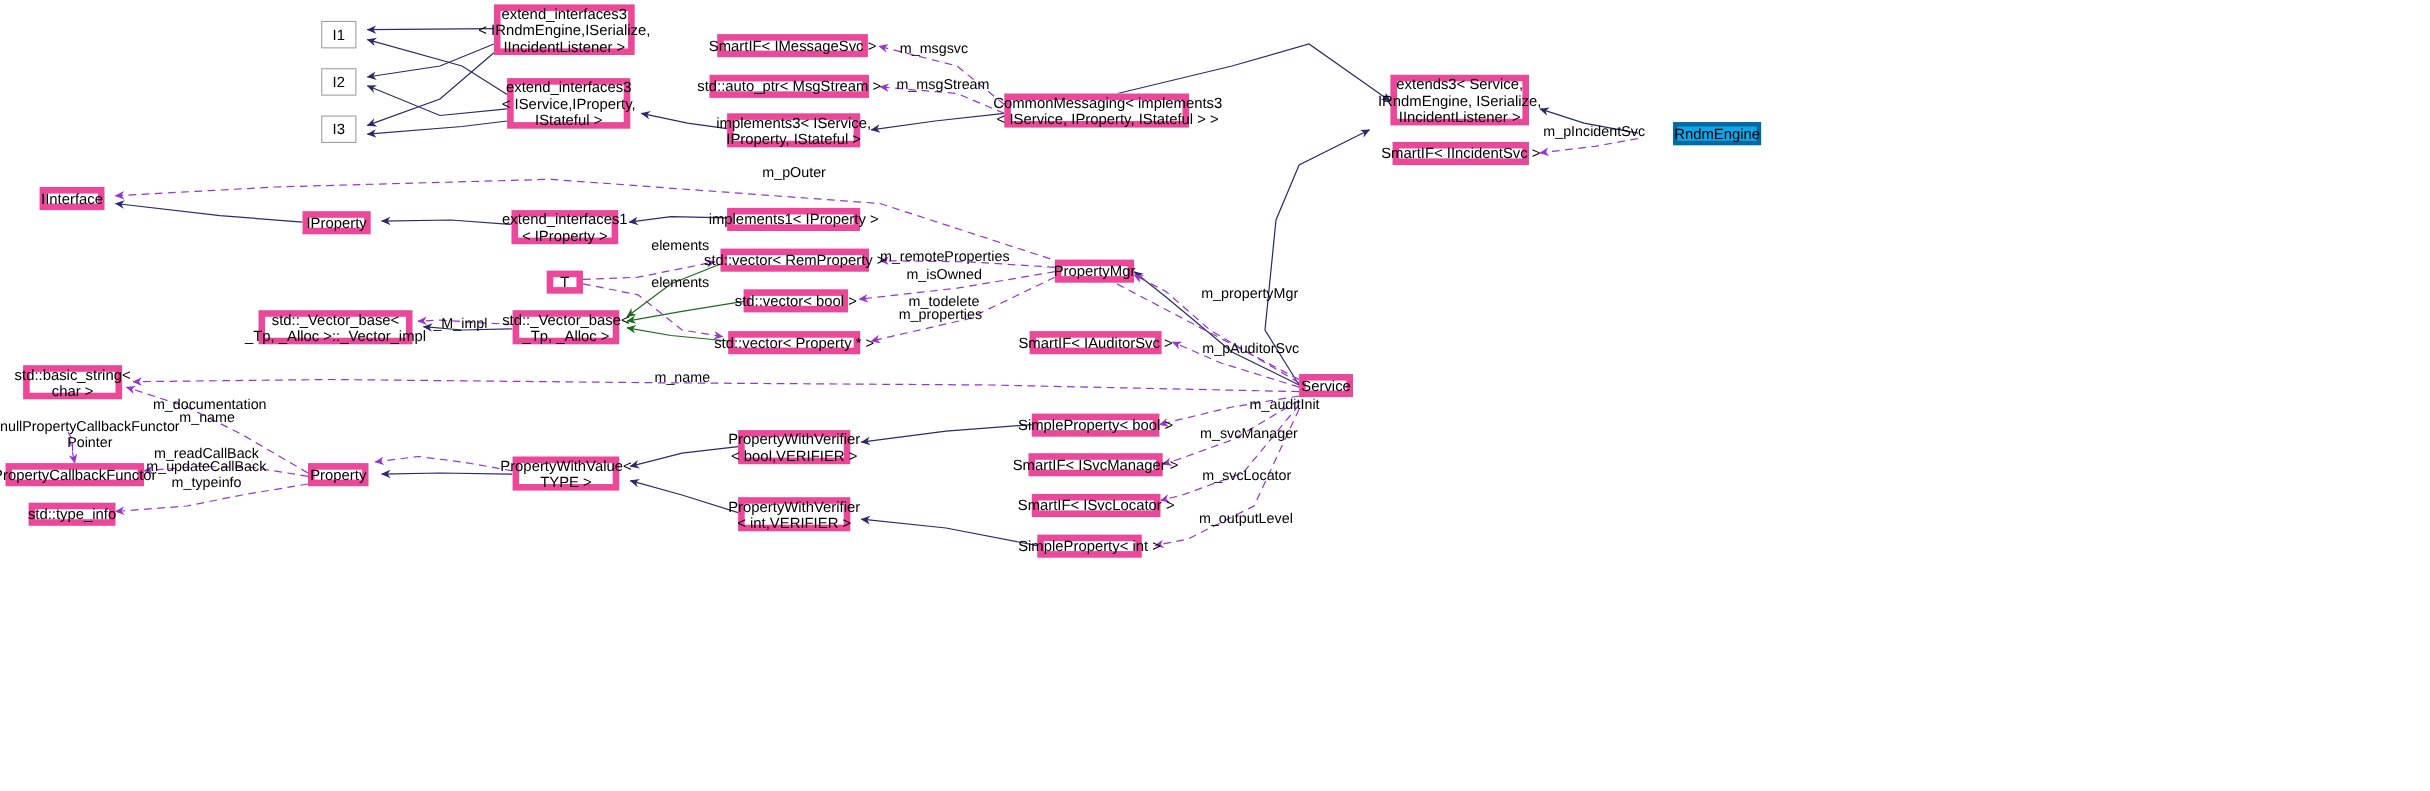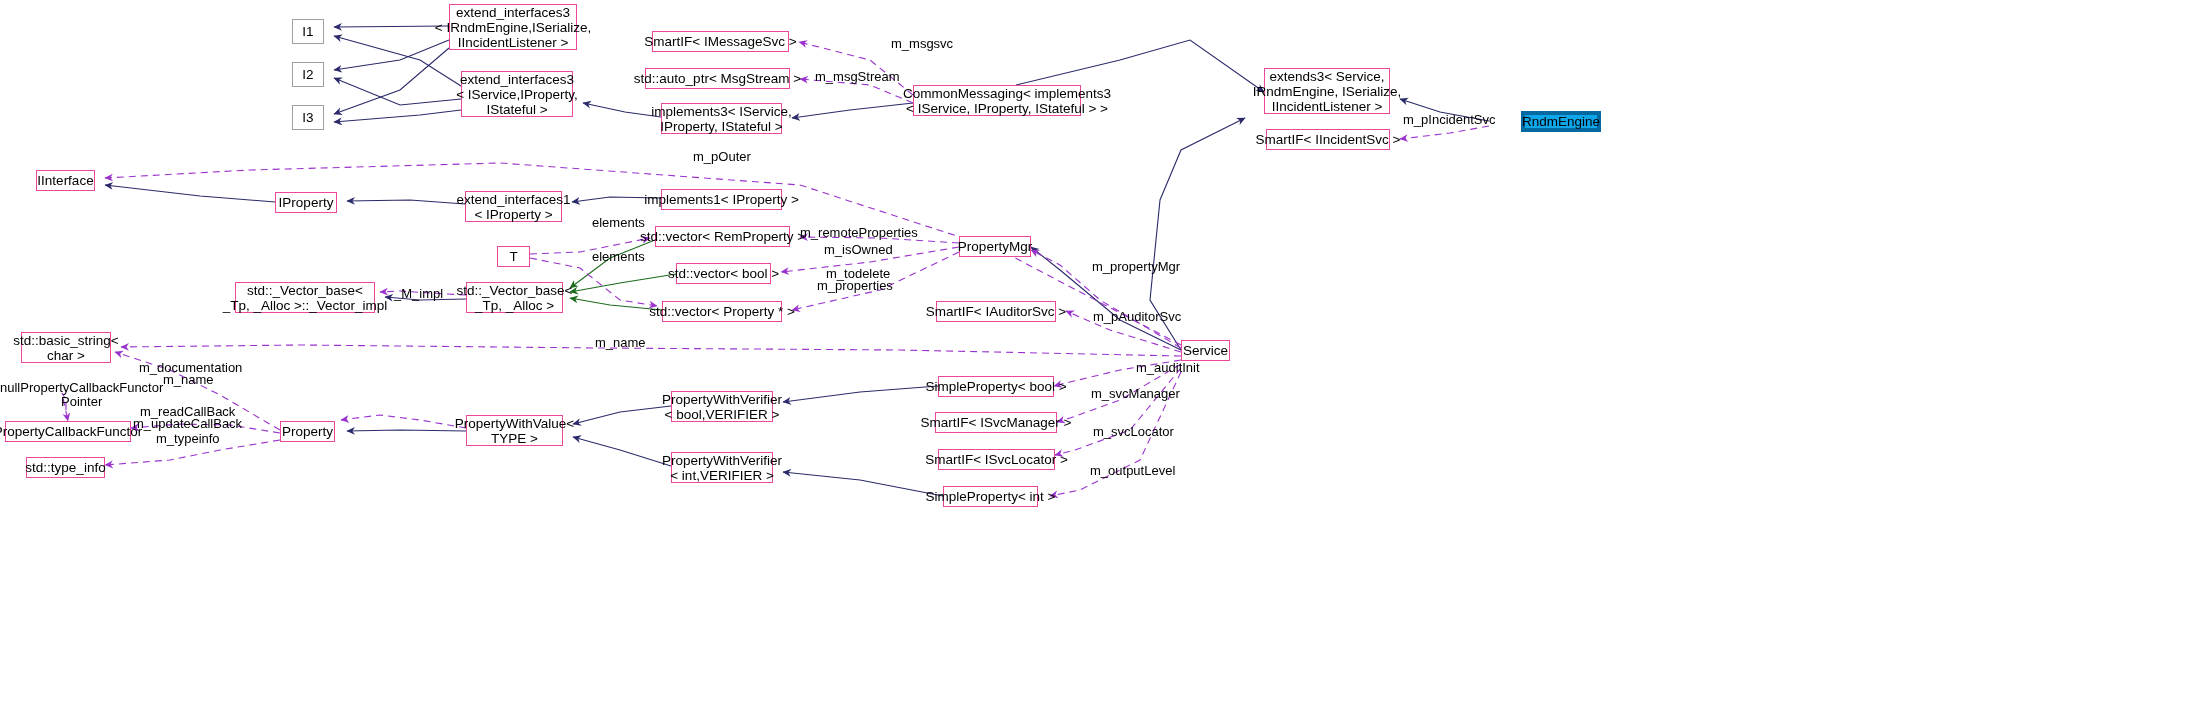--- a/index.html
+++ b/index.html
@@ -7,21 +7,21 @@
     position:relative;
     width:2209px;height:719px;
     background:#ffffff;
     font-family:"Liberation Sans","DejaVu Sans",sans-serif;
     overflow:hidden;
   }
   svg#edges{position:absolute;left:0;top:0;width:2209px;height:719px;}
   .node{
     position:absolute;
     box-sizing:border-box;
-    border:1px solid #ec4899;
+    border:6px solid #ec4899;
     background:#ffffff;
     color:#000000;
     font-size:13.5px;
     line-height:15px;
     text-align:center;
     display:flex;
     align-items:center;
     justify-content:center;
     white-space:pre;
     letter-spacing:0px;
@@ -163,21 +163,21 @@
   <div class="node" id="n-pwv_bool" style="left: 671px; top: 391px; width: 102px; height: 31px;">PropertyWithVerifier
 &lt; bool,VERIFIER &gt;</div>
   <div class="node" id="n-pwv_int" style="left: 671px; top: 452px; width: 102px; height: 31px;">PropertyWithVerifier
 &lt; int,VERIFIER &gt;</div>
   <div class="node" id="n-simpleproperty_bool" style="left: 938px; top: 376px; width: 116px; height: 21px;">SimpleProperty&lt; bool &gt;</div>
   <div class="node" id="n-smartif_isvcmanager" style="left: 935px; top: 412px; width: 122px; height: 21px;">SmartIF&lt; ISvcManager &gt;</div>
   <div class="node" id="n-smartif_isvclocator" style="left: 938px; top: 449px; width: 117px; height: 21px;">SmartIF&lt; ISvcLocator &gt;</div>
   <div class="node" id="n-simpleproperty_int" style="left: 943px; top: 486px; width: 95px; height: 21px;">SimpleProperty&lt; int &gt;</div>
 
   <div id="labels-host">
-      <div class="edgelabel" style="left: 865px; top: 37px; padding-left: 26px;">m_msgsvc</div>
+      <div class="edgelabel" style="left: 792px; top: 37px; padding-left: 26px;">m_msgsvc</div>
       <div class="edgelabel" style="left: 815px; top: 70px;">m_msgStream</div>
       <div class="edgelabel" style="left: 1403px; top: 113px;">m_pIncidentSvc</div>
       <div class="edgelabel" style="left: 693px; top: 150px;">m_pOuter</div>
       <div class="edgelabel" style="left: 592px; top: 216px;">elements</div>
       <div class="edgelabel" style="left: 592px; top: 250px;">elements</div>
       <div class="edgelabel" style="left: 800px; top: 226px;">m_remoteProperties</div>
       <div class="edgelabel" style="left: 824px; top: 243px;">m_isOwned</div>
       <div class="edgelabel" style="left: 826px; top: 267px;">m_todelete</div>
       <div class="edgelabel" style="left: 817px; top: 279px;">m_properties</div>
       <div class="edgelabel" style="left: 1092px; top: 260px;">m_propertyMgr</div>

